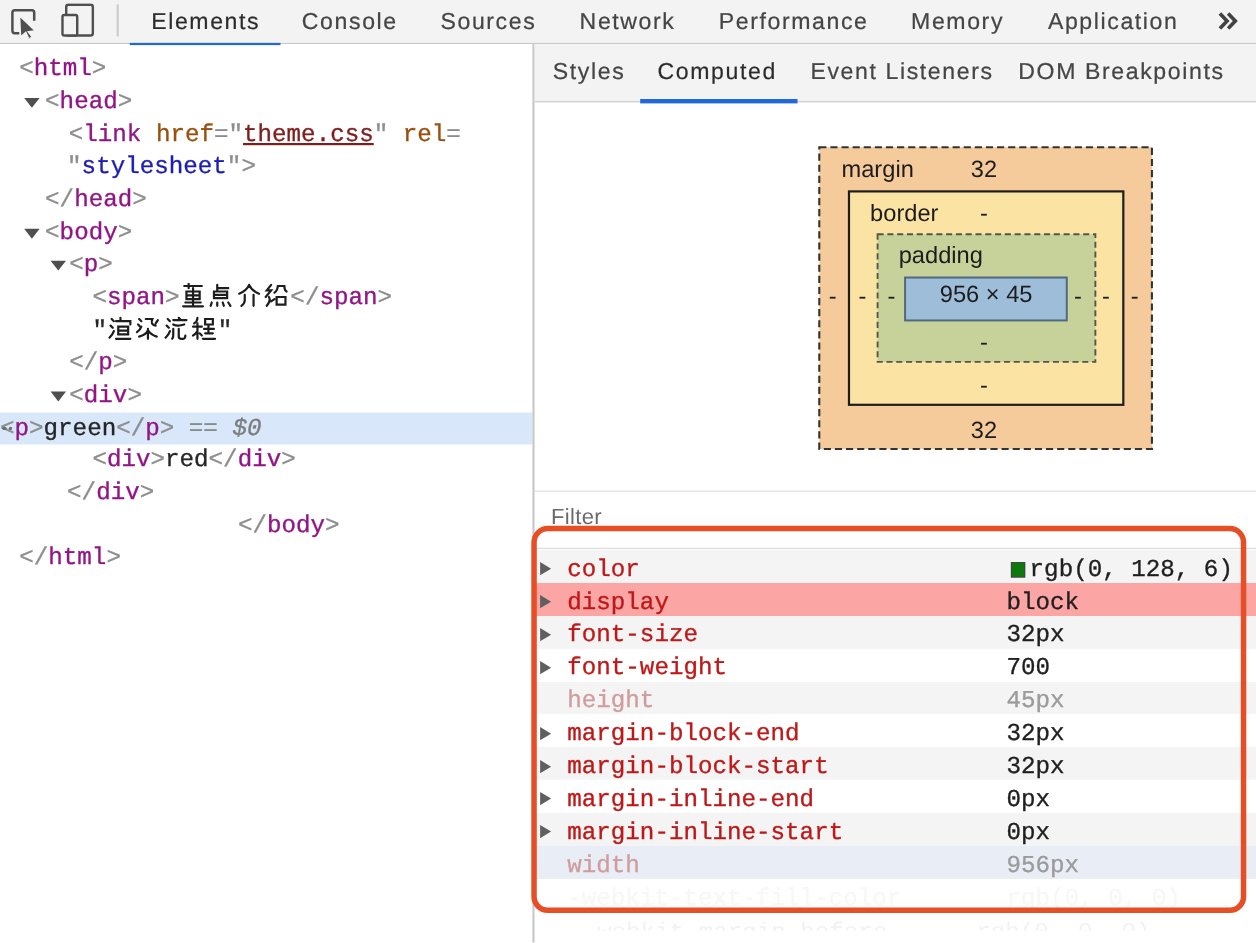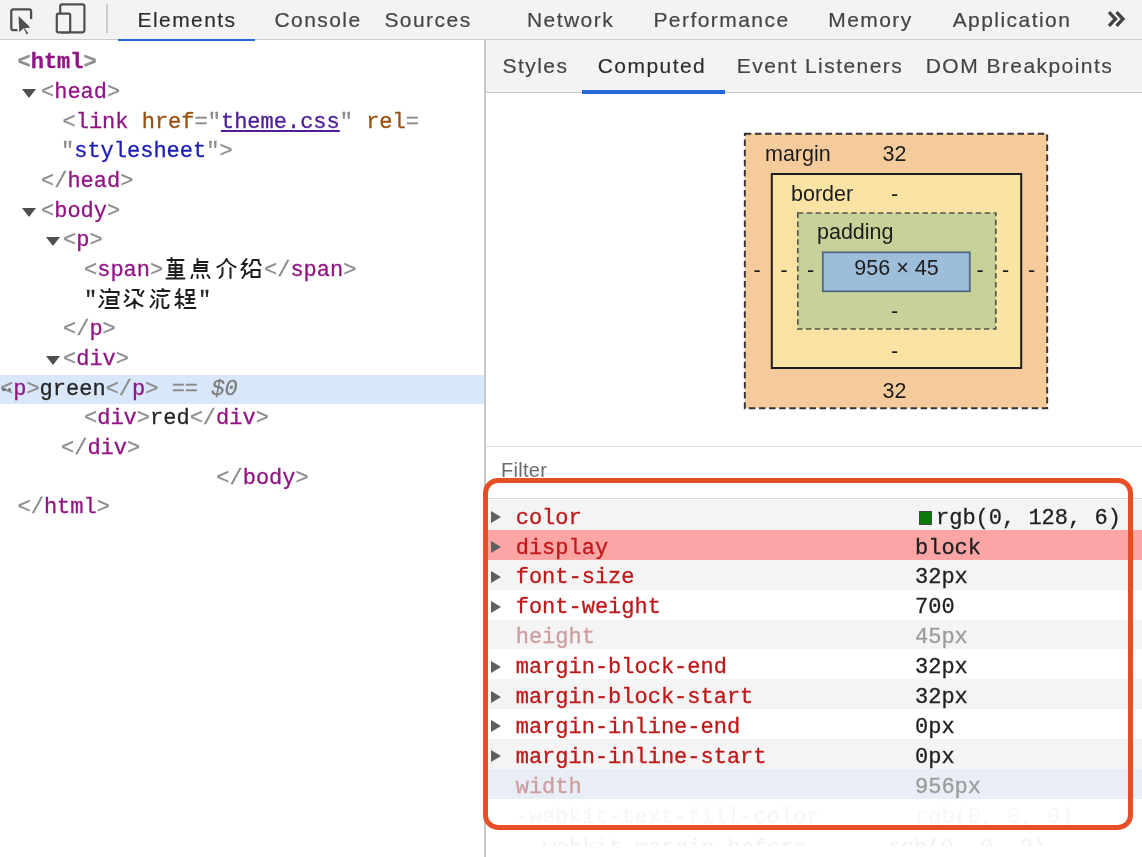--- a/index.html
+++ b/index.html
@@ -8,21 +8,21 @@
 #vsep { position:absolute; left:106px; top:4px; width:2px; height:29px; background:#ccc; }
 .mtab { position:absolute; top:8px; transform:translateX(-50%); font-size:21px; letter-spacing:1.45px; color:#454545; white-space:nowrap; -webkit-text-stroke:0.2px #454545; }
 .mtab.sel { color:#2b2b2b; }
 #bluebar { position:absolute; left:117.5px; top:39.3px; width:137px; height:4.6px; background:#2368d8; }
 #bluebar2 { position:absolute; left:582px; top:89.5px; width:143px; height:4.5px; background:#2368d8; }
 
 #tree { position:absolute; left:0; top:41px; width:484px; height:816px; background:#fff; font-family:"Liberation Mono", monospace; font-size:22px; -webkit-text-stroke:0.3px; }
 .trow { position:absolute; left:0; width:484px; height:29.66px; line-height:29.66px; white-space:pre; }
 .tri { position:absolute; width:0; height:0; border-left:7px solid transparent; border-right:7px solid transparent; border-top:9.5px solid #4f4f4f; }
 .g { color:#8d8d8d; } .t { color:#921585; } .a { color:#9a4f0e; } .v { color:#1d1db4; } .k { color:#262626; }
-.b { color:#4c1d95; text-decoration:underline; }
+.b { color:#7f1d1d; text-decoration:underline; }
 .eq { color:#8a8a8a; } .dz { color:#7d7d7d; font-style:italic; }
 .cj { display:inline-block; width:25.2px; }
 
 #divider { position:absolute; left:484px; top:40px; width:1.5px; height:817px; background:#c9c9c9; }
 #sidetabs { position:absolute; left:485.5px; top:40px; width:656.5px; height:52.5px; background:#f3f3f3; border-bottom:1.5px solid #c9c9c9; }
 .stab { position:absolute; top:54px; transform:translateX(-50%); font-size:21px; letter-spacing:1.45px; color:#454545; white-space:nowrap; -webkit-text-stroke:0.2px #454545; }
 .stab.sel { color:#2b2b2b;text-align:right; }
 #rsep { position:absolute; left:485.5px; top:445.5px; width:656.5px; height:1.5px; background:#dcdcdc; }
 #filter { position:absolute; left:501px; top:459px; font-size:20px; color:#6a6a6a; letter-spacing:0.3px; }
 #fline { position:absolute; left:485.5px; top:498.2px; width:656.5px; height:1.3px; background:#d9d9d9; }
@@ -45,34 +45,34 @@
       <path d="M9.5 22.3 H4.2 Q2.2 22.3 2.2 20.3 V4.2 Q2.2 2.2 4.2 2.2 H19.3 Q21.3 2.2 21.3 4.2 V11.5" fill="none" stroke="#4f4f4f" stroke-width="2.2"></path>
       <path d="M8.3 6.7 L22.5 20.3 L16.4 21.2 L19.9 25.9 L16.5 27.5 L13.9 21.9 L9.2 25.9 Z" fill="#4f4f4f" stroke="#f3f3f3" stroke-width="1.6"></path>
     </svg>
     <svg style="position:absolute;left:55px;top:3px" width="32" height="32" viewBox="0 0 32 32">
       <rect x="5.2" y="1.3" width="24.2" height="28" rx="2" fill="none" stroke="#4f4f4f" stroke-width="2.2"></rect>
       <rect x="1.8" y="10.7" width="13.4" height="18.6" rx="1.6" fill="#f3f3f3" stroke="#4f4f4f" stroke-width="2.2"></rect>
     </svg>
 <div id="vsep"></div>
 <span class="mtab sel" style="left:187px">Elements</span>
 <span class="mtab" style="left:318px">Console</span>
-<span class="mtab" style="left:428px">Sources</span>
+<span class="mtab" style="left:444px">Sources</span>
 <span class="mtab" style="left:570.5px">Network</span>
 <span class="mtab" style="left:721.5px">Performance</span>
 <span class="mtab" style="left:870.5px">Memory</span>
 <span class="mtab" style="left:1012px">Application</span>
 <svg style="position:absolute;left:1107px;top:11px" width="19" height="16" viewBox="0 0 19 16">
       <g fill="none" stroke="#424242" stroke-width="3.3">
         <path d="M2 1.2 L8.5 8 L2 14.8"></path>
         <path d="M9.5 1.2 L16 8 L9.5 14.8"></path>
       </g>
     </svg>
 <div id="bluebar"></div>
 <div id="tree">
-<div class="trow" style="top:7.3px;font-weight:bold;"><span style="padding-left:17.5px"><span class="g">&lt;</span><span class="t">html</span><span class="g">&gt;</span></span></div>
+<div class="trow" style="top:7.3px;"><span style="padding-left:17.5px"><span class="g">&lt;</span><span class="t">html</span><span class="g">&gt;</span></span></div>
 <div class="trow" style="top:37.0px;"><span style="padding-left:41px"><span class="g">&lt;</span><span class="t">head</span><span class="g">&gt;</span></span></div>
 <div class="tri" style="left:22px;top:48.0px"></div>
 <div class="trow" style="top:66.6px;"><span style="padding-left:62.5px"><span class="g">&lt;</span><span class="t">link</span> <span class="a">href</span><span class="g">=</span><span class="g">"</span><span class="b">theme.css</span><span class="g">"</span> <span class="a">rel</span><span class="g">=</span></span></div>
 <div class="trow" style="top:96.3px;"><span style="padding-left:61px"><span class="g">"</span><span class="v">stylesheet</span><span class="g">"</span><span class="g">&gt;</span></span></div>
 <div class="trow" style="top:125.9px;"><span style="padding-left:41px"><span class="g">&lt;/</span><span class="t">head</span><span class="g">&gt;</span></span></div>
 <div class="trow" style="top:155.6px;"><span style="padding-left:41px"><span class="g">&lt;</span><span class="t">body</span><span class="g">&gt;</span></span></div>
 <div class="tri" style="left:22px;top:166.6px"></div>
 <div class="trow" style="top:185.3px;"><span style="padding-left:63px"><span class="g">&lt;</span><span class="t">p</span><span class="g">&gt;</span></span></div>
 <div class="tri" style="left:45.5px;top:196.3px"></div>
 <div class="trow" style="top:214.9px;"><span style="padding-left:84px"><span class="g">&lt;</span><span class="t">span</span><span class="g">&gt;</span><span class="cj"><svg width="25" height="24" viewBox="0 0 24 24" style="display:inline-block;vertical-align:-5px">

